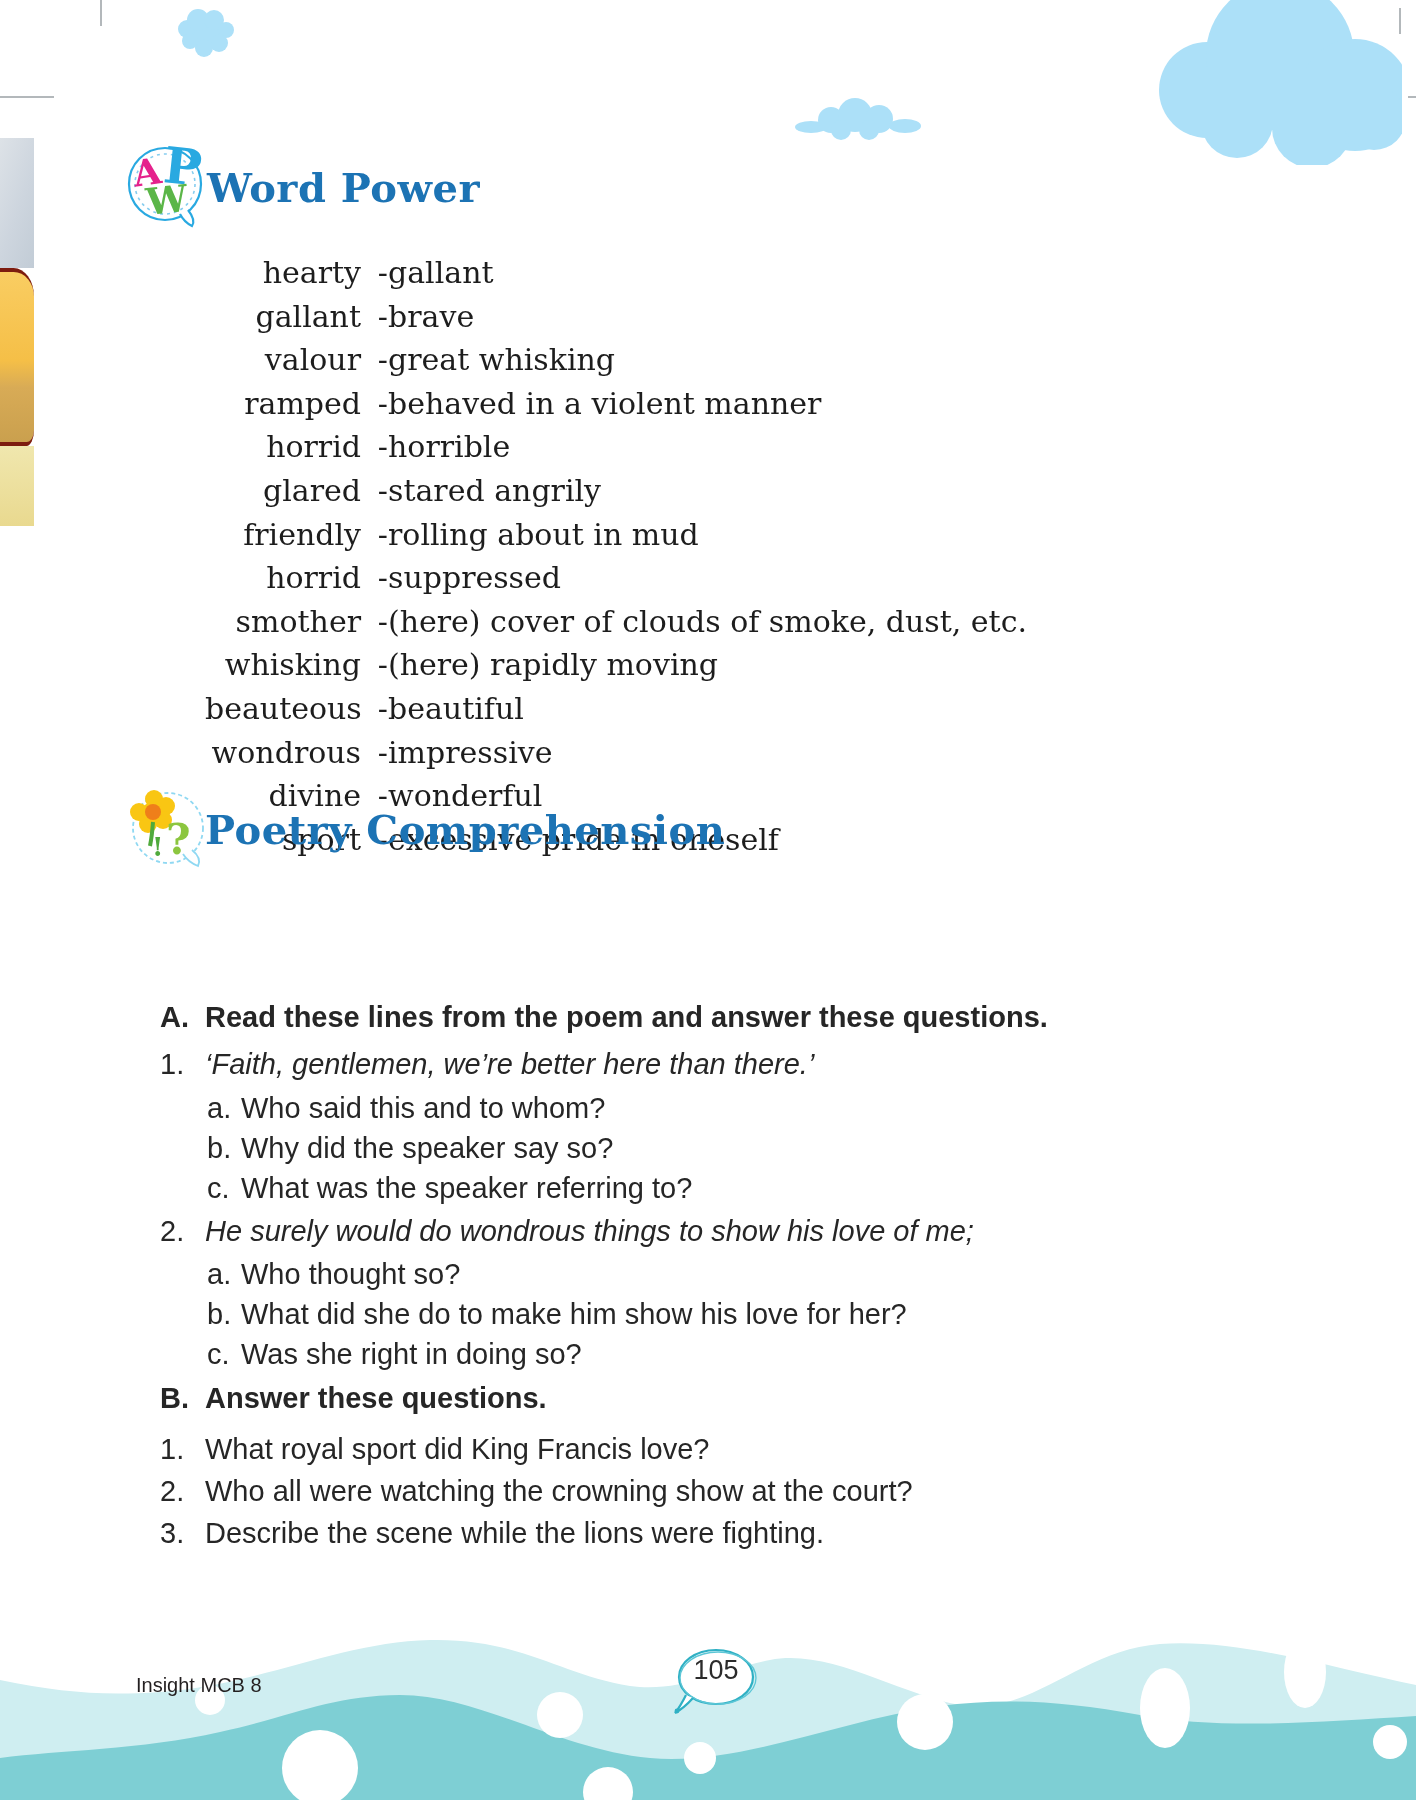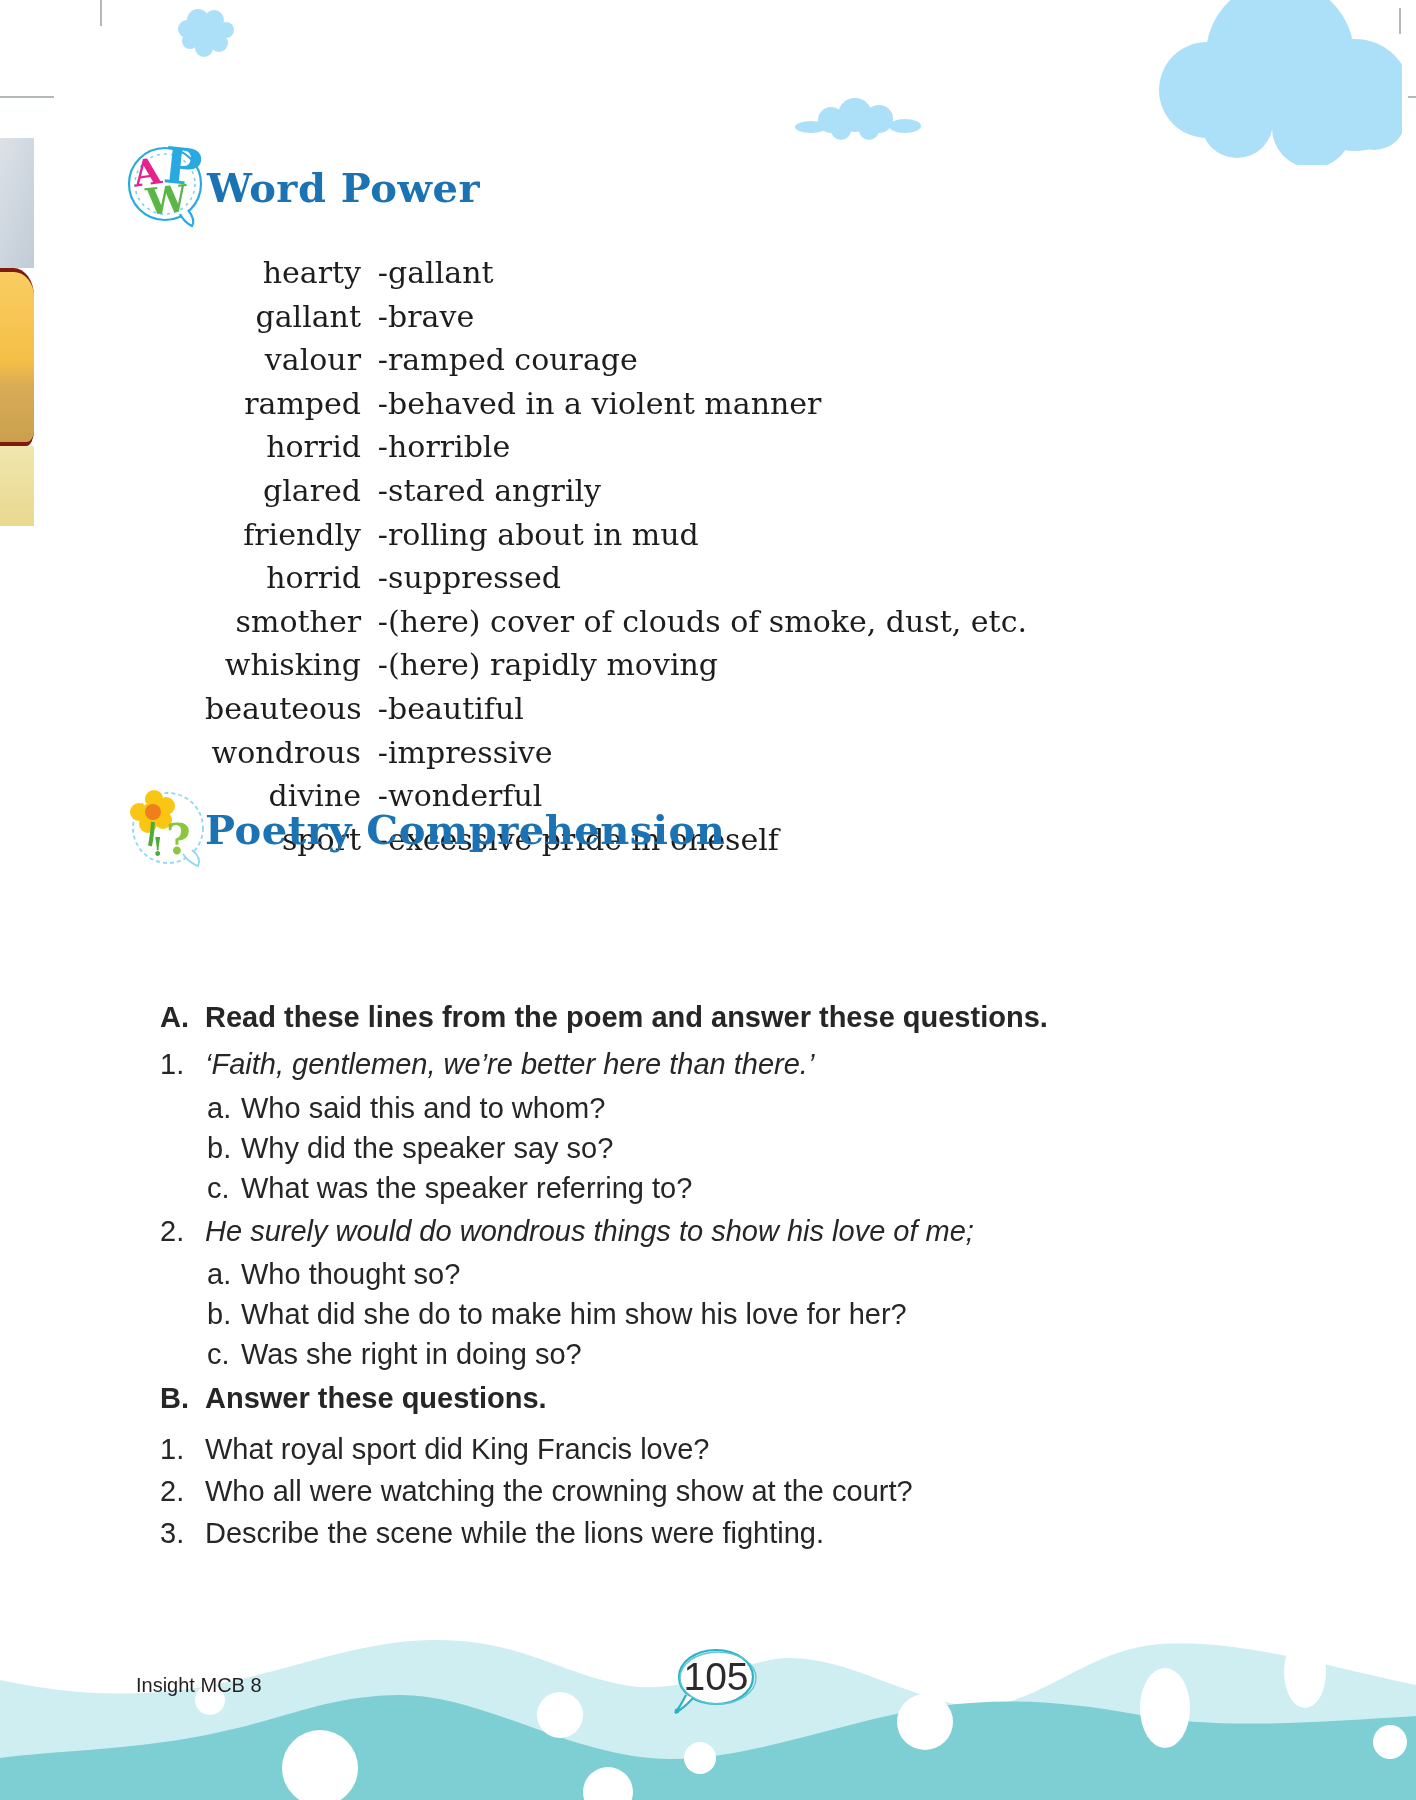--- a/index.html
+++ b/index.html
@@ -46,21 +46,21 @@
   .qrow.sub{left:47px;}
   .qrow.sub .lab{width:34px;}
   .qrow.bold{font-weight:bold;}
   .qrow.ital{font-style:italic;}
 
   
   .footer-text{position:absolute;left:136px;top:1674px;font-family:"Liberation Sans",sans-serif;font-size:20px;color:#231f20;}
   .waves{position:absolute;left:0;top:1600px;width:1416px;height:200px;}
   .pagebubble{position:absolute;left:668px;top:1645px;width:100px;height:78px;}
   .pagebubble .num{position:absolute;left:6px;top:10px;width:84px;text-align:center;
-    font-family:"Liberation Sans",sans-serif;font-size:39px;color:#2b2b2b;}
+    font-family:"Liberation Sans",sans-serif;font-size:27px;color:#2b2b2b;}
 </style>
 </head>
 <body>
 
 <div class="page">
 
   <div class="crop" style="left:100px;top:0;width:2px;height:26px;"></div>
   <div class="crop" style="left:0;top:96px;width:54px;height:2px;"></div>
   <div class="crop" style="left:1399px;top:8px;width:2px;height:26px;"></div>
   <div class="crop" style="left:1408px;top:96px;width:8px;height:2px;"></div>
@@ -129,21 +129,21 @@
         <span>gallant</span>
       </div>
     <div class="wp-row">
         <span class="w">gallant</span>
         <span class="d">-</span>
         <span>brave</span>
       </div>
     <div class="wp-row">
         <span class="w">valour</span>
         <span class="d">-</span>
-        <span>ramped courage</span>
+        <span>great whisking</span>
       </div>
     <div class="wp-row">
         <span class="w">ramped</span>
         <span class="d">-</span>
         <span>behaved in a violent manner</span>
       </div>
     <div class="wp-row">
         <span class="w">horrid</span>
         <span class="d">-</span>
         <span>horrible</span>

